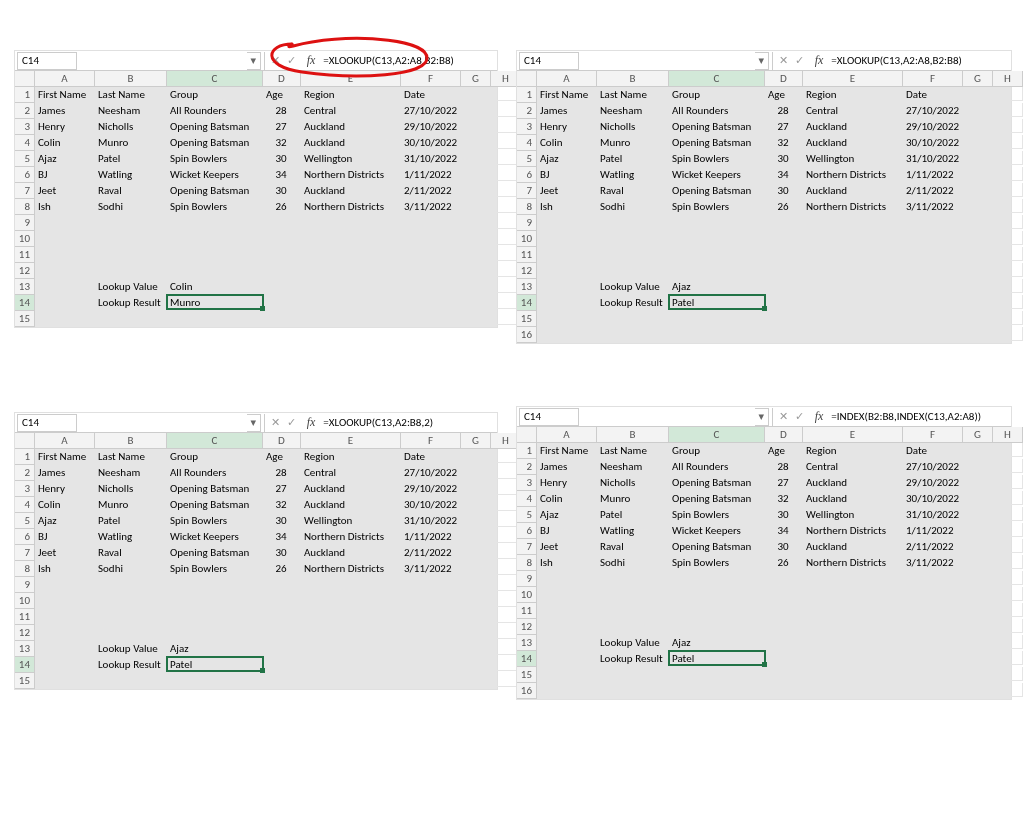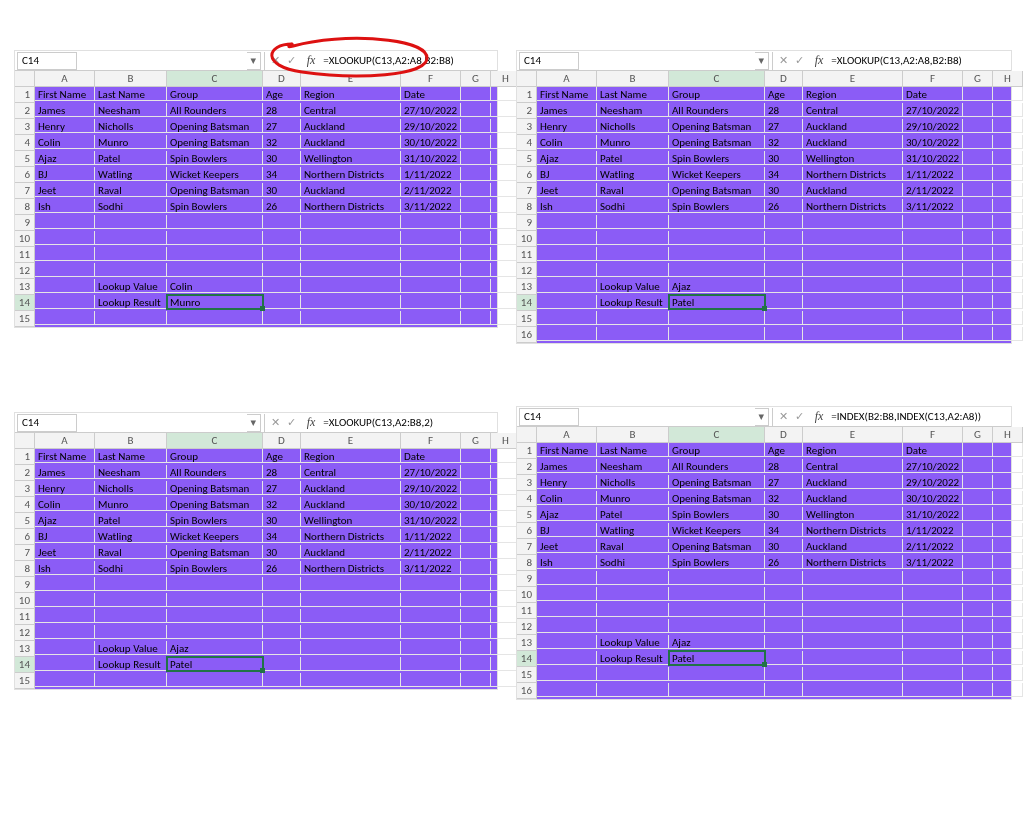--- a/index.html
+++ b/index.html
@@ -6,21 +6,21 @@
 body {
   font-family: Calibri, Arial, sans-serif;
   font-size: 11px;
   background: #fff;
   width: 1024px;
   height: 819px;
   position: relative;
 }
 .panel {
   position: absolute;
-  background: #8b5cf6;
+  background: #e5e5e5;
   border: 1px solid #e0e0e0;
 }
 .p1 { left: 14px; top: 50px; width: 484px; }
 .p2 { left: 516px; top: 50px; width: 496px; }
 .p3 { left: 14px; top: 412px; width: 484px; }
 .p4 { left: 516px; top: 406px; width: 496px; }
 
 .fbar {
   display: flex;
   align-items: center;
@@ -89,21 +89,21 @@
 }
 .cell {
   border-right: 1px solid #e5e5e5;
   border-bottom: 1px solid #e5e5e5;
   padding: 1px 3px;
   height: 13.5px;
   white-space: nowrap;
   overflow: visible;
   position: relative;
 }
-.cell.num { text-align: left; padding-right: 4px; }
+.cell.num { text-align: center; padding-right: 4px; }
 .sel {
   outline: 2px solid #217346;
   outline-offset: -1px;
   position: relative;
   z-index: 2;
 }
 .sel::after {
   content: '';
   position: absolute;
   right: -3px; bottom: -3px;

